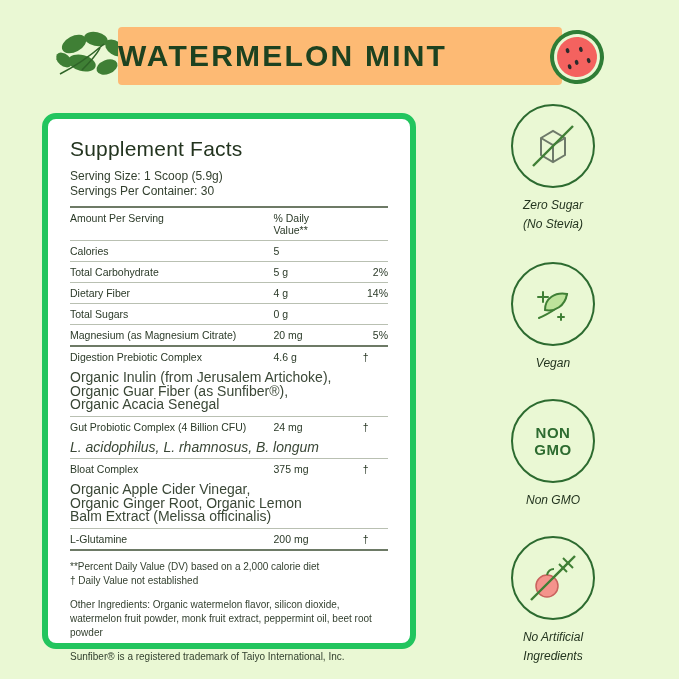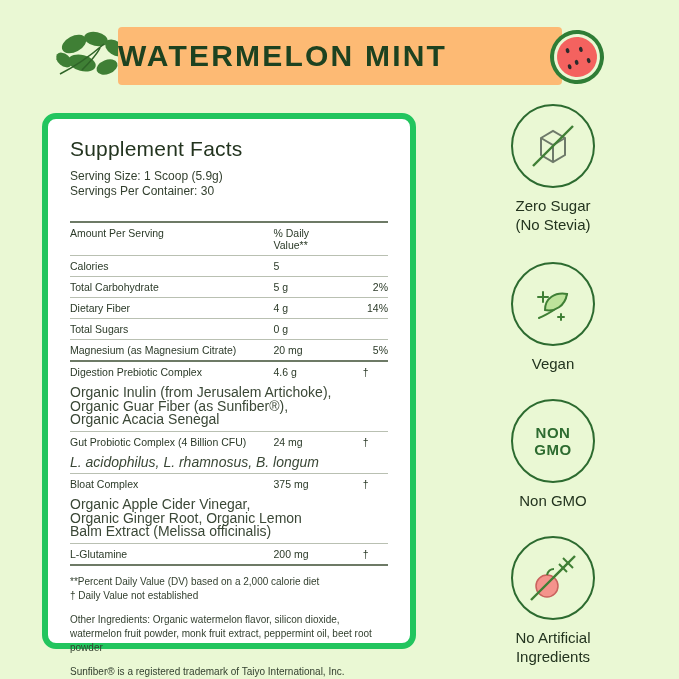--- a/index.html
+++ b/index.html
@@ -84,21 +84,21 @@
   }
   .serving-line {
     font-size: 12px;
     color: #33402f;
     line-height: 15px;
   }
 
   table.facts {
     width: 100%;
     border-collapse: collapse;
-    margin-top: 22px;
+    margin-top: 7px;
     font-size: 10.5px;
     color: #2b3a28;
   }
   table.facts td {
     padding: 4px 0 4px 0;
     vertical-align: top;
   }
   .row-line td {
     border-top: 1px solid #b9c0b2;
   }
@@ -144,23 +144,24 @@
     width: 84px;
     height: 84px;
     border-radius: 50%;
     border: 2px solid #2d6b30;
     margin: 0 auto 8px auto;
     position: relative;
     box-sizing: border-box;
     background: #eaf8d4;
   }
   .badge-label {
-    font-size: 15px;
+    font-size: 12px;
     color: #23341f;
     line-height: 19px;
+    font-style: italic;
   }
   .b1 { top: 0; }
   .b2 { top: 158px; }
   .b3 { top: 295px; }
   .b4 { top: 432px; }
   .no-slash {
     position: absolute;
     left: 6px;
     top: 6px;
     width: 68px;

